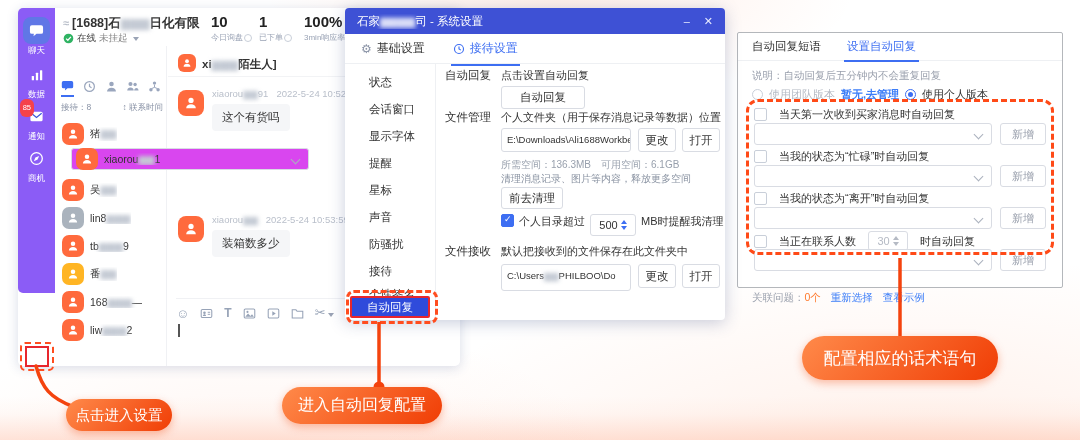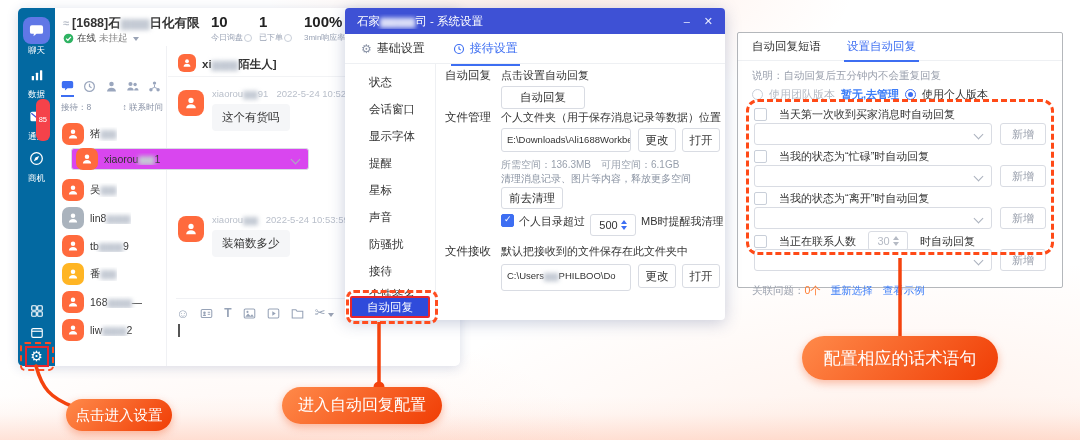--- a/index.html
+++ b/index.html
@@ -11,26 +11,26 @@
 .blur-w{filter:blur(2px);color:rgba(255,255,255,.8)}
 
 #bg{left:0;top:0;width:1080px;height:440px;z-index:0;background:
  radial-gradient(420px 160px at 560px -10px, rgba(255,150,110,.16), transparent 70%),
  radial-gradient(760px 300px at 920px 470px, rgba(255,140,90,.14), transparent 72%),
  radial-gradient(500px 220px at 260px 470px, rgba(255,150,110,.10), transparent 70%),
  linear-gradient(to top, rgba(255,120,70,.20), rgba(255,160,120,.05) 26px, transparent 44px)}
 
 #chat-win{left:18px;top:8px;width:442px;height:358px;background:#fff;border-radius:5px;
  box-shadow:0 2px 12px rgba(40,60,120,.18);z-index:1}
-#side{left:0;top:0;width:37px;height:358px;background:#0369a1;border-radius:5px 0 0 5px}
+#side{left:0;top:0;width:37px;height:285px;background:#8b5cf6;border-radius:5px 0 0 5px}
 .nav{width:37px;text-align:center;color:#fff;position:absolute}
 .nav .box{width:27px;height:27px;margin:0 auto;border-radius:8px;display:flex;align-items:center;justify-content:center}
 .nav.active .box{background:#6077e6}
 .nav .lbl{font-size:8.5px;margin-top:1px;display:block}
-.badge{position:absolute;right:0;top:-4px;background:#f5424a;color:#fff;font-size:7.5px;line-height:10px;padding:16px 3px;border-radius:6px}
+.badge{position:absolute;right:16px;top:-4px;background:#f5424a;color:#fff;font-size:7.5px;line-height:10px;padding:4px 3px;border-radius:6px}
 .side-ic{position:absolute;left:0;width:37px;text-align:center;color:#fff}
 #gear-red{left:7px;top:338px;width:24px;height:21px;border:2px solid #e8262d}
 #gear-dash{left:2px;top:334px;width:34px;height:29px;border:2px dashed #ff4d1f;border-radius:5px}
 
 #hdr-shop{left:45px;top:7px;font-size:12.5px;font-weight:bold;white-space:nowrap}
 #hdr-status{left:45px;top:24px;font-size:9.5px;color:#888;display:flex;align-items:center;gap:3px}
 .caret{display:inline-block;width:0;height:0;border-left:3.5px solid transparent;border-right:3.5px solid transparent;border-top:4px solid #9aa3b5;margin-left:2px}
 .stat{top:5px;text-align:left;width:50px}
 .stat .v{font-size:15px;font-weight:bold;color:#222}
 .stat .l{font-size:8px;color:#9aa3b5;margin-top:2px;white-space:nowrap;display:flex;align-items:center;gap:1px}
@@ -97,21 +97,21 @@
 .radio{width:11px;height:11px;border-radius:50%;border:1px solid #c9cfd9;background:#fff;flex-shrink:0;position:relative}
 .radio.on{border-color:#3d6ef2}
 .radio.on::after{content:"";position:absolute;left:2px;top:2px;width:5px;height:5px;border-radius:50%;background:#3d6ef2}
 .gray-t{color:#b5bac4}
 .link{color:#3d7ef8}
 #pdash{left:8px;top:66px;width:308px;height:156px;border:3px dashed #ff4a17;border-radius:12px;z-index:6;pointer-events:none}
 .grp-l{left:16px;display:flex;align-items:center;gap:12px;font-size:11px;color:#333}
 .sel{left:16px;width:238px;height:22px;border:1px solid #d9dce3;border-radius:3px;background:#fff;position:absolute}
 .sel::after{content:"";position:absolute;right:9px;top:7px;width:6px;height:6px;border-right:1.4px solid #aab1bd;border-bottom:1.4px solid #aab1bd;transform:rotate(45deg)}
 .addb{left:262px;width:46px;height:22px;font-size:11px;color:#9aa0ad}
-#pfoot{left:14px;top:251px;font-size:10.5px;display:flex;gap:10px;align-items:center}
+#pfoot{left:14px;top:258px;font-size:10.5px;display:flex;gap:10px;align-items:center}
 
 #overlay{left:0;top:0;width:1080px;height:440px;z-index:5;pointer-events:none}
 .pill{z-index:6;border-radius:22px;background:linear-gradient(135deg,#ff8a4a,#f03d05);color:#fff;
  display:flex;align-items:center;justify-content:center;box-shadow:0 3px 9px rgba(240,70,10,.35);white-space:nowrap}
 #pill1{left:66px;top:399px;width:106px;height:32px;font-size:14.5px}
 #pill2{left:282px;top:387px;width:160px;height:37px;font-size:16px}
 #pill3{left:802px;top:336px;width:196px;height:44px;font-size:17px}
 .ic{display:inline-flex;align-items:center;justify-content:center}
 .glyph{line-height:1}
 </style>

